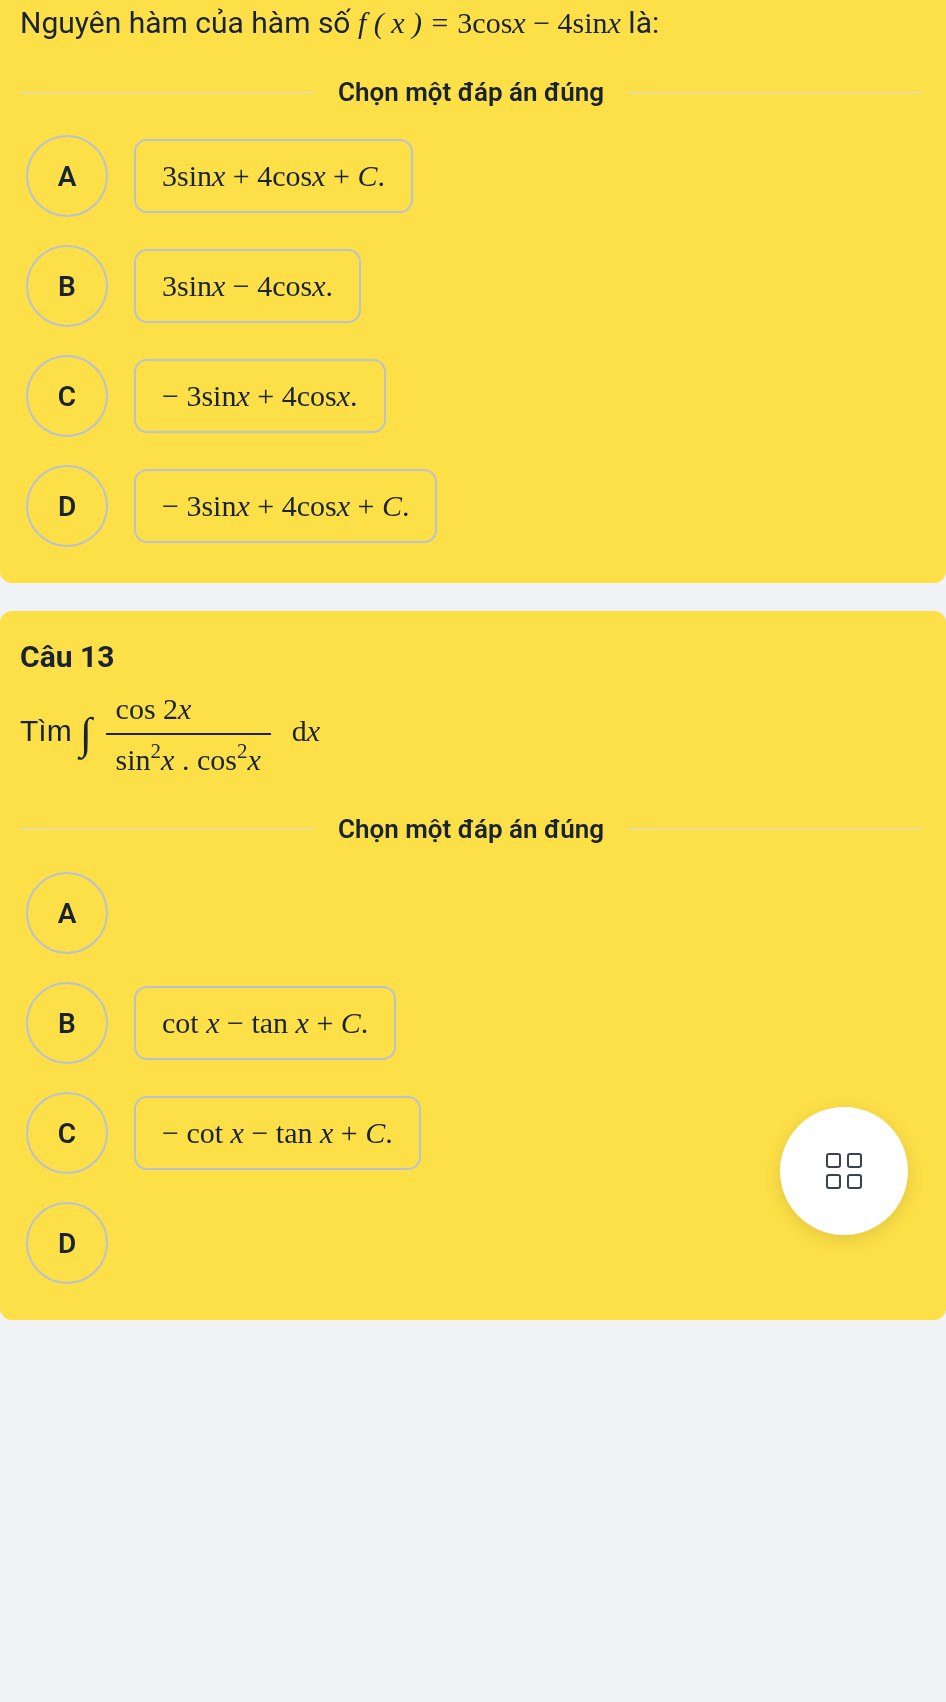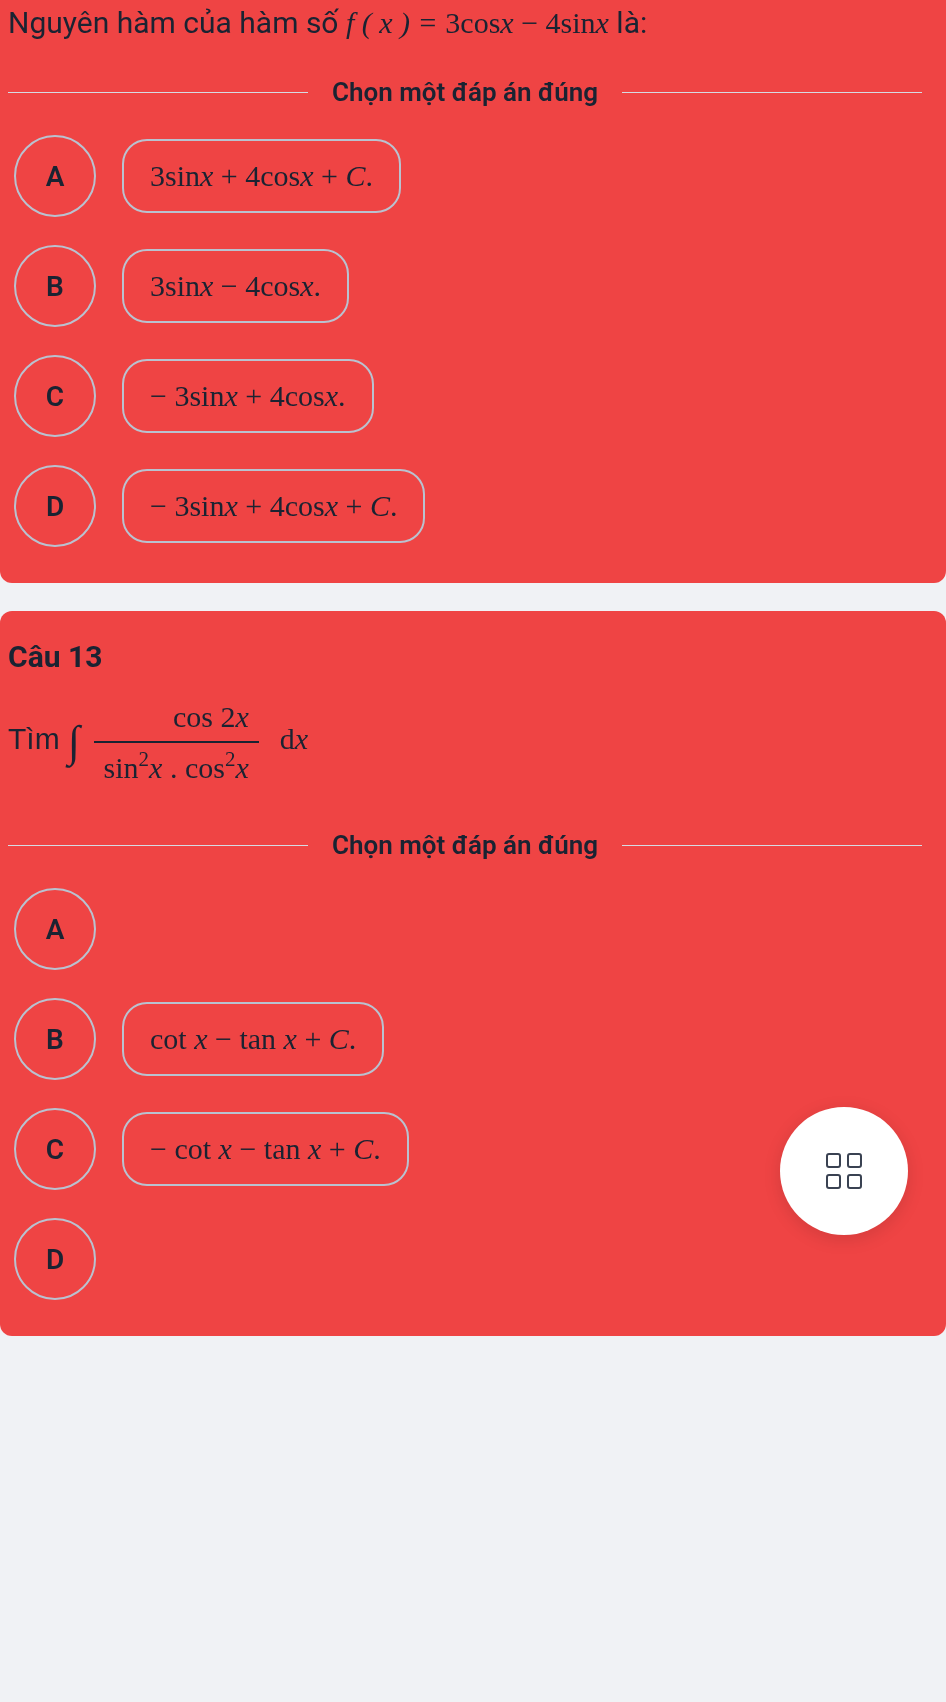--- a/index.html
+++ b/index.html
@@ -7,23 +7,23 @@
     margin: 0;
     padding: 0;
   }
   body {
     font-family: -apple-system, BlinkMacSystemFont, "Segoe UI", Roboto, Arial, sans-serif;
     background: #f0f2f5;
     width: 946px;
     color: #1a2332;
   }
   .question-card {
-    background: #ef4444;
+    background: #fde047;
     border-radius: 12px;
-    padding: 28px 24px 36px 8px;
+    padding: 28px 24px 36px 20px;
     margin-bottom: 28px;
   }
   .question-label {
     font-weight: 700;
     font-size: 30px;
     color: #1a2332;
     margin-bottom: 12px;
   }
   .question-text {
     font-size: 30px;
@@ -74,32 +74,32 @@
     display: flex;
     align-items: center;
     justify-content: center;
     font-size: 28px;
     font-weight: 600;
     color: #1a2332;
     flex-shrink: 0;
   }
   .option-box {
     border: 2px solid #b9c2d0;
-    border-radius: 25px;
+    border-radius: 13px;
     padding: 18px 26px;
     font-family: "Times New Roman", Georgia, serif;
     font-size: 30px;
     color: #1a2332;
     display: inline-block;
   }
   .frac {
     display: inline-block;
     vertical-align: middle;
-    text-align: right;
-    margin: 8px 6px;
+    text-align: left;
+    margin: 0 6px;
   }
   .frac .num {
     display: block;
     padding: 0 10px 2px 10px;
     border-bottom: 2px solid #1a2332;
   }
   .frac .den {
     display: block;
     padding: 2px 10px 0 10px;
   }

